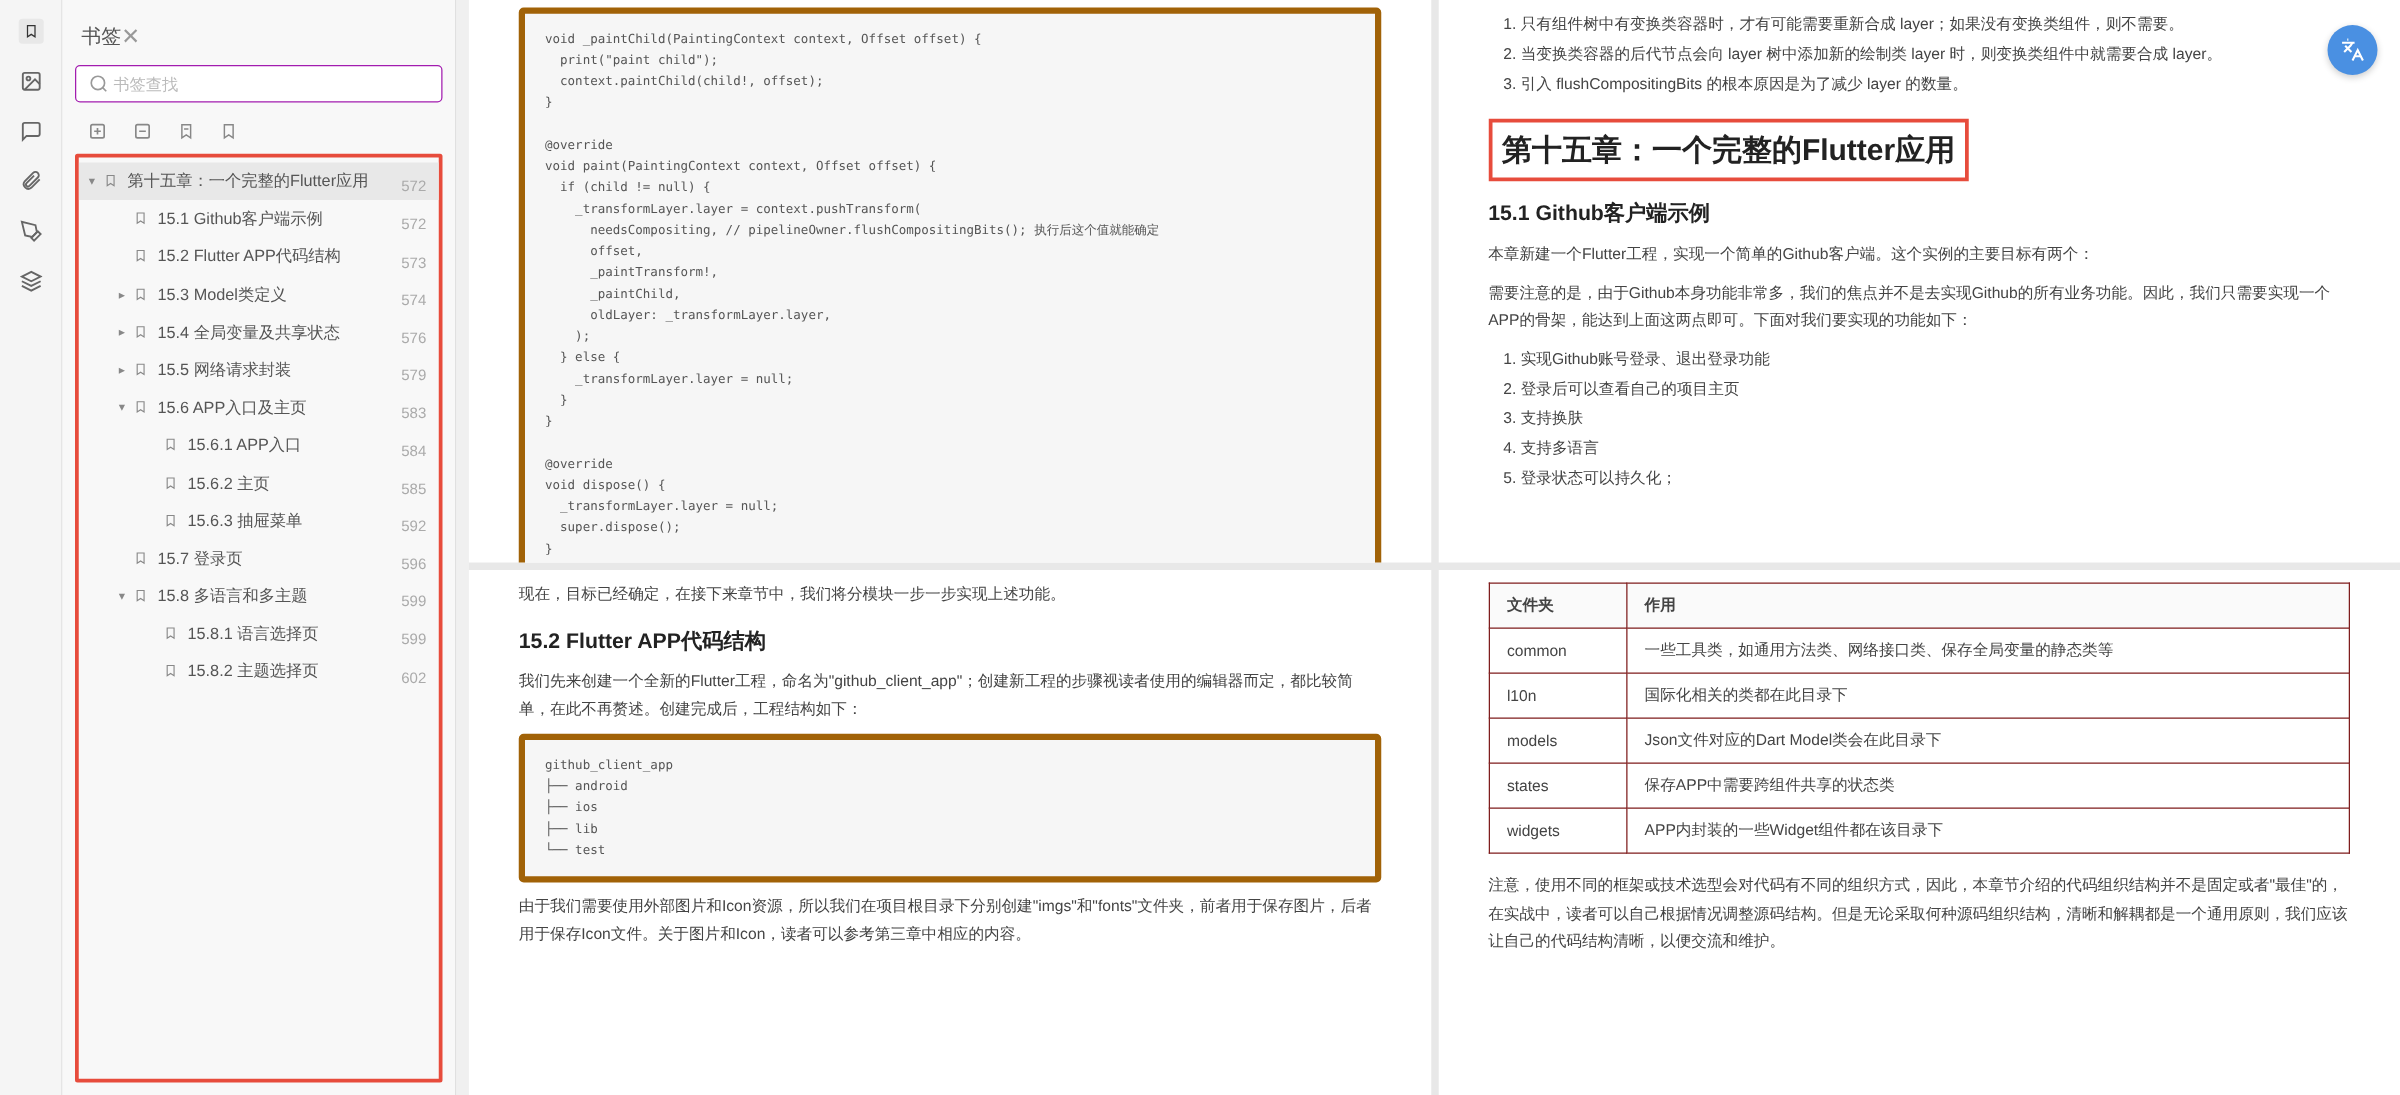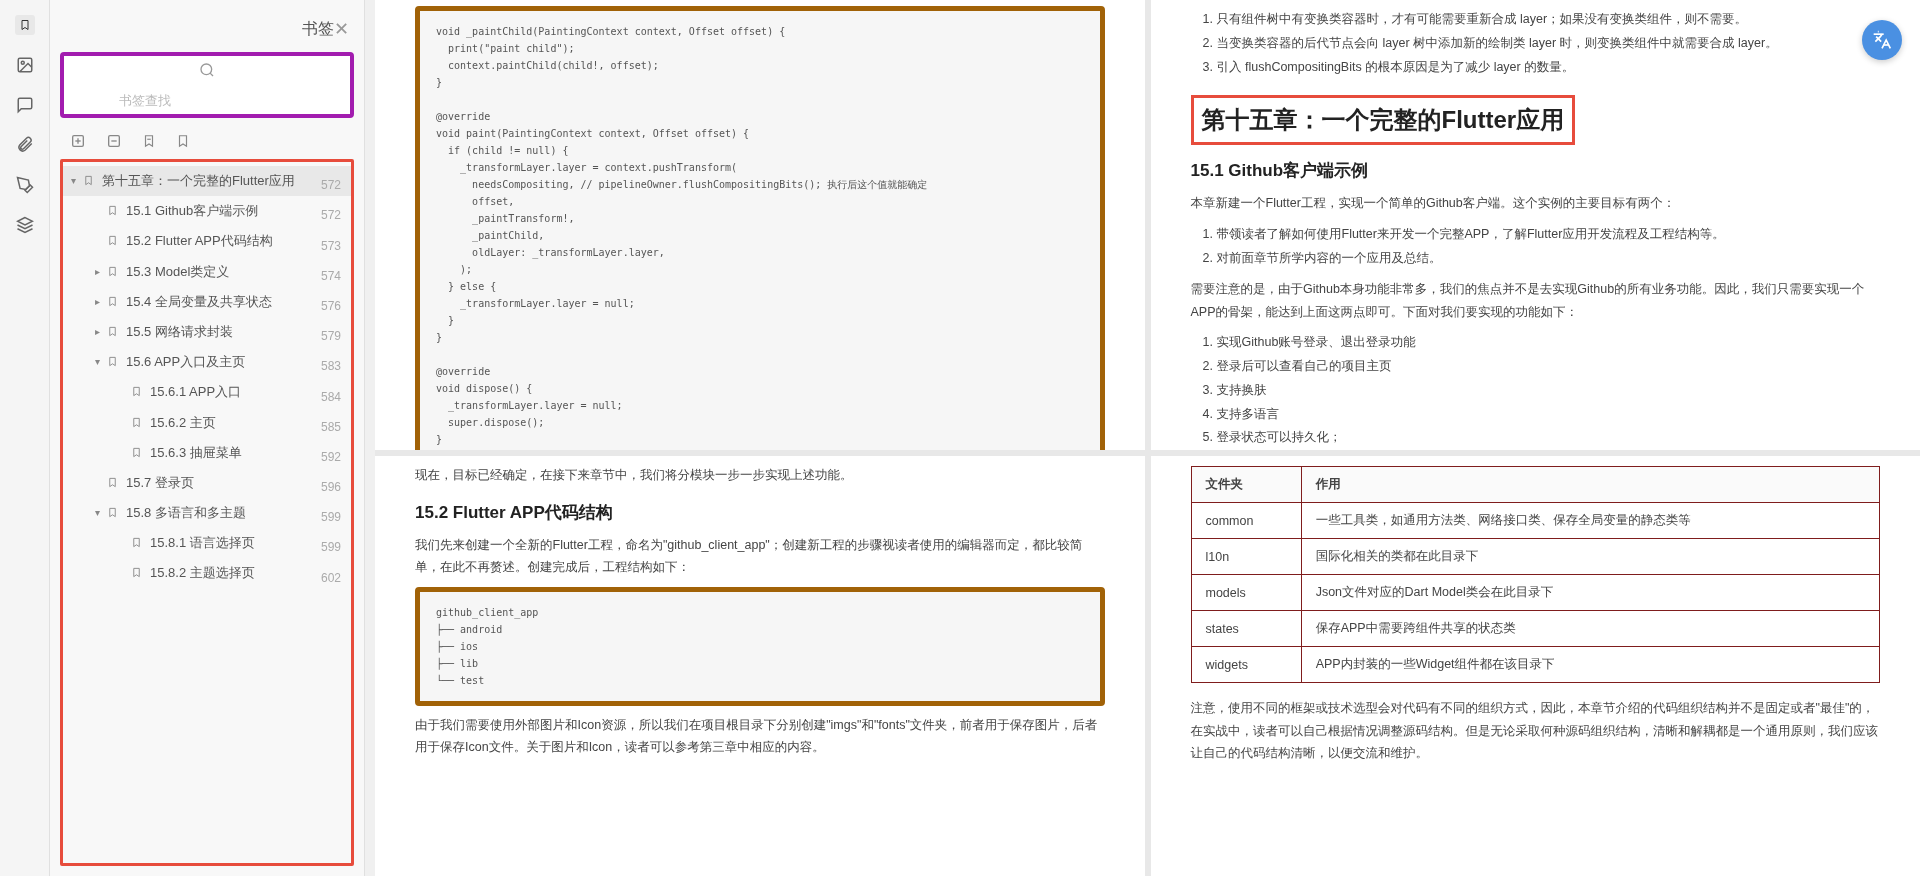--- a/index.html
+++ b/index.html
@@ -2,24 +2,24 @@
 <html><head>
 <meta charset="utf-8">
 <style>
 * { margin: 0; padding: 0; box-sizing: border-box; }
 body { font-family: "Microsoft YaHei", Arial, sans-serif; font-size: 13px; color: #333; background: #fff; overflow: hidden; }
 .app { display: flex; height: 876px; width: 1920px; }
 .toolbar { width: 50px; background: #f5f5f5; border-right: 1px solid #e0e0e0; display: flex; flex-direction: column; align-items: center; padding-top: 15px; gap: 20px; }
 .toolbar .icon { width: 20px; height: 20px; display: flex; align-items: center; justify-content: center; color: #666; cursor: pointer; }
 .toolbar .icon.active { color: #333; background: #e8e8e8; padding: 4px; border-radius: 3px; }
 .sidebar { width: 315px; background: #f8f8f8; border-right: 1px solid #e0e0e0; display: flex; flex-direction: column; padding: 10px; position: relative; }
-.sidebar-header { display: flex; justify-content: flex-end; align-items: center; padding: 8px 5px 12px; }
+.sidebar-header { display: flex; justify-content: flex-start; align-items: center; padding: 8px 5px 12px; }
 .sidebar-title { font-size: 16px; color: #555; }
 .close-x { color: #999; font-size: 18px; cursor: pointer; }
-.search-box { display: flex; align-items: center; border: 4px solid #a21caf; border-radius: 4px; background: #fff; padding: 6px 10px; margin-bottom: 10px; flex-direction: column; }
+.search-box { display: flex; align-items: center; border: 1px solid #a21caf; border-radius: 4px; background: #fff; padding: 6px 10px; margin-bottom: 10px; }
 .search-box input { border: none; outline: none; flex: 1; font-size: 13px; color: #333; }
 .search-box input::placeholder { color: #bbb; }
 .sidebar-tools { display: flex; gap: 20px; padding: 5px 10px 10px; color: #888; }
 .sidebar-tools span { cursor: pointer; }
 .bookmark-tree { flex: 1; overflow-y: auto; border: 3px solid #e74c3c; border-radius: 2px; padding: 4px 0; }
 .bm-item { display: flex; align-items: flex-start; padding: 6px 8px; cursor: pointer; position: relative; }
 .bm-item.selected { background: #e8e8e8; }
 .bm-arrow { width: 12px; color: #888; font-size: 10px; flex-shrink: 0; margin-top: 3px; }
 .bm-icon { width: 14px; color: #888; font-size: 11px; flex-shrink: 0; margin-top: 2px; margin-right: 5px; }
 .bm-label { flex: 1; color: #555; line-height: 1.4; }
@@ -303,24 +303,20 @@
       <ol class="nlist">
         <li>只有组件树中有变换类容器时，才有可能需要重新合成 layer；如果没有变换类组件，则不需要。</li>
         <li>当变换类容器的后代节点会向 layer 树中添加新的绘制类 layer 时，则变换类组件中就需要合成 layer。</li>
         <li>引入 flushCompositingBits 的根本原因是为了减少 layer 的数量。</li>
       </ol>
       <div class="chapter-box">
         <div class="h1" style="margin:4px 0">第十五章：一个完整的Flutter应用</div>
       </div>
       <div class="h2">15.1 Github客户端示例</div>
       <p>本章新建一个Flutter工程，实现一个简单的Github客户端。这个实例的主要目标有两个：</p>
-      <ol class="nlist">
-        <li>带领读者了解如何使用Flutter来开发一个完整APP，了解Flutter应用开发流程及工程结构等。</li>
-        <li>对前面章节所学内容的一个应用及总结。</li>
-      </ol>
       <p>需要注意的是，由于Github本身功能非常多，我们的焦点并不是去实现Github的所有业务功能。因此，我们只需要实现一个APP的骨架，能达到上面这两点即可。下面对我们要实现的功能如下：</p>
       <ol class="nlist">
         <li>实现Github账号登录、退出登录功能</li>
         <li>登录后可以查看自己的项目主页</li>
         <li>支持换肤</li>
         <li>支持多语言</li>
         <li>登录状态可以持久化；</li>
       </ol>
       
       

